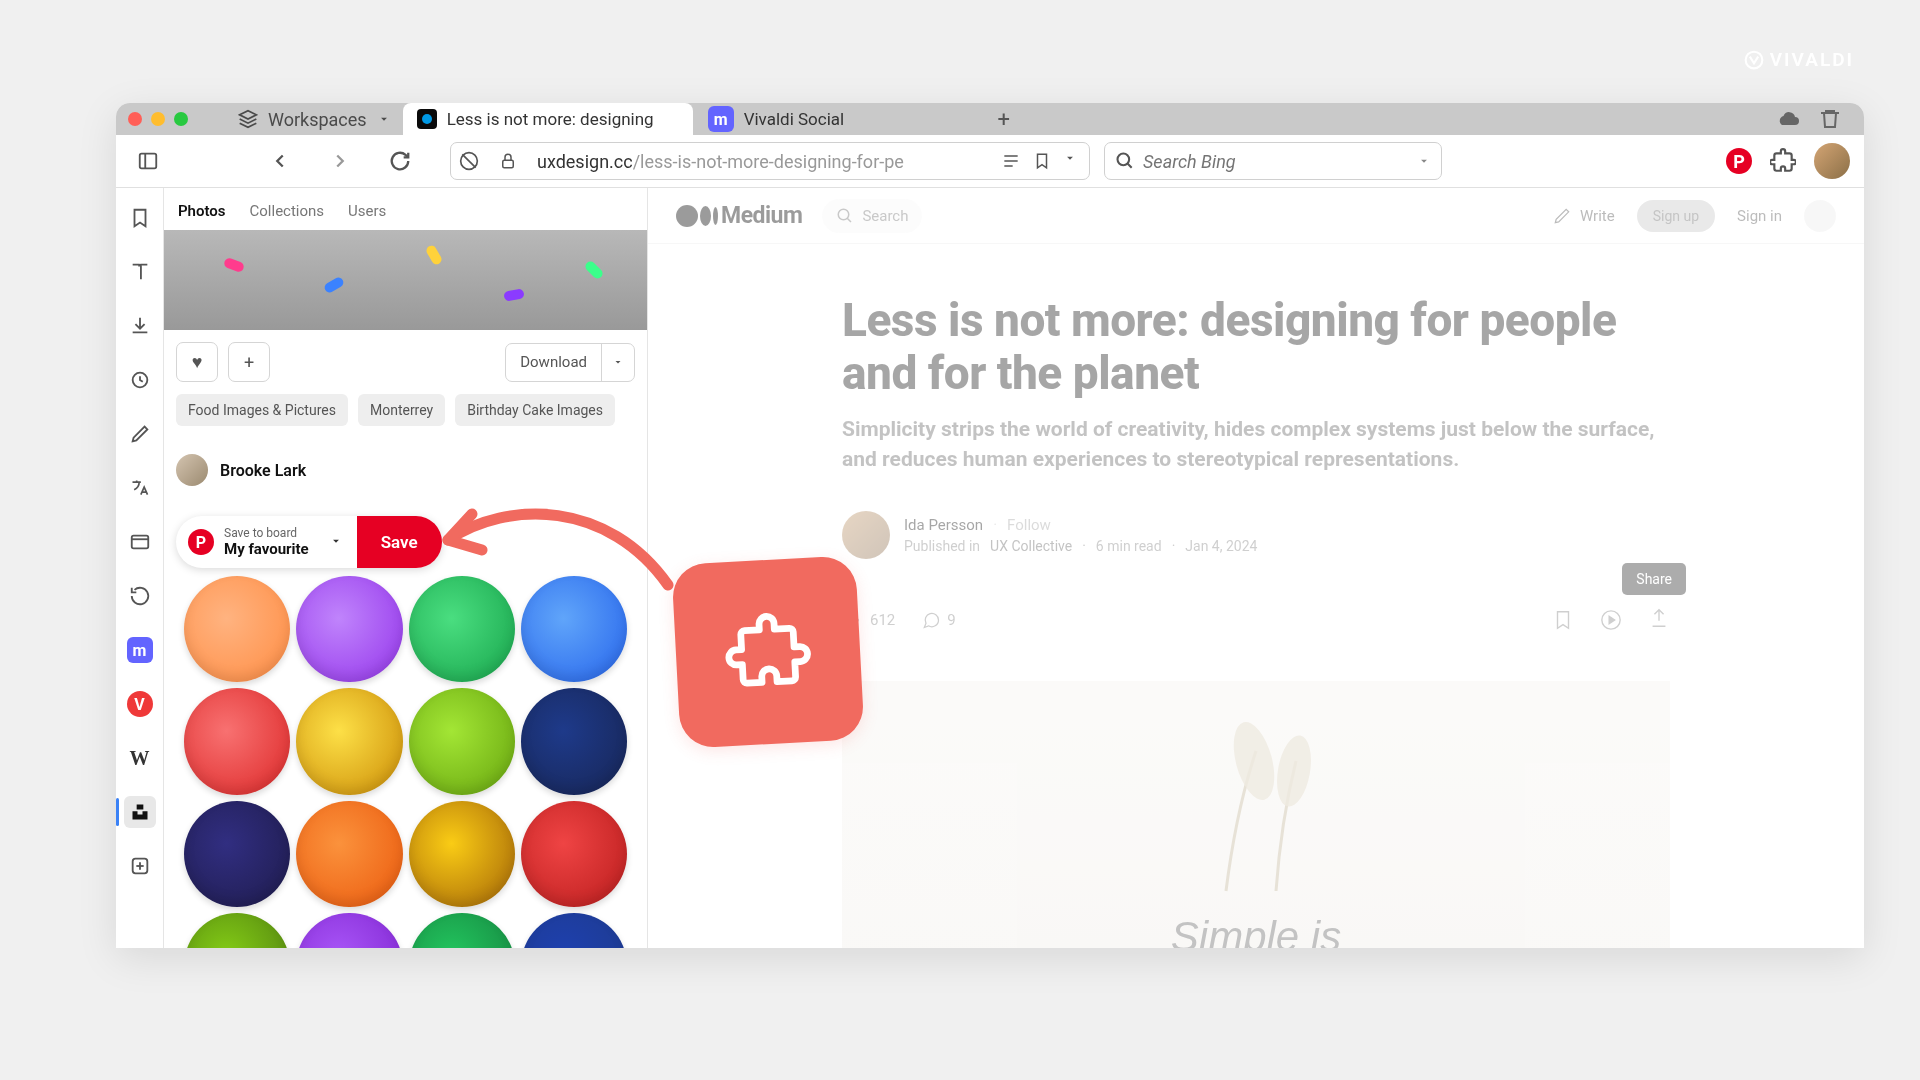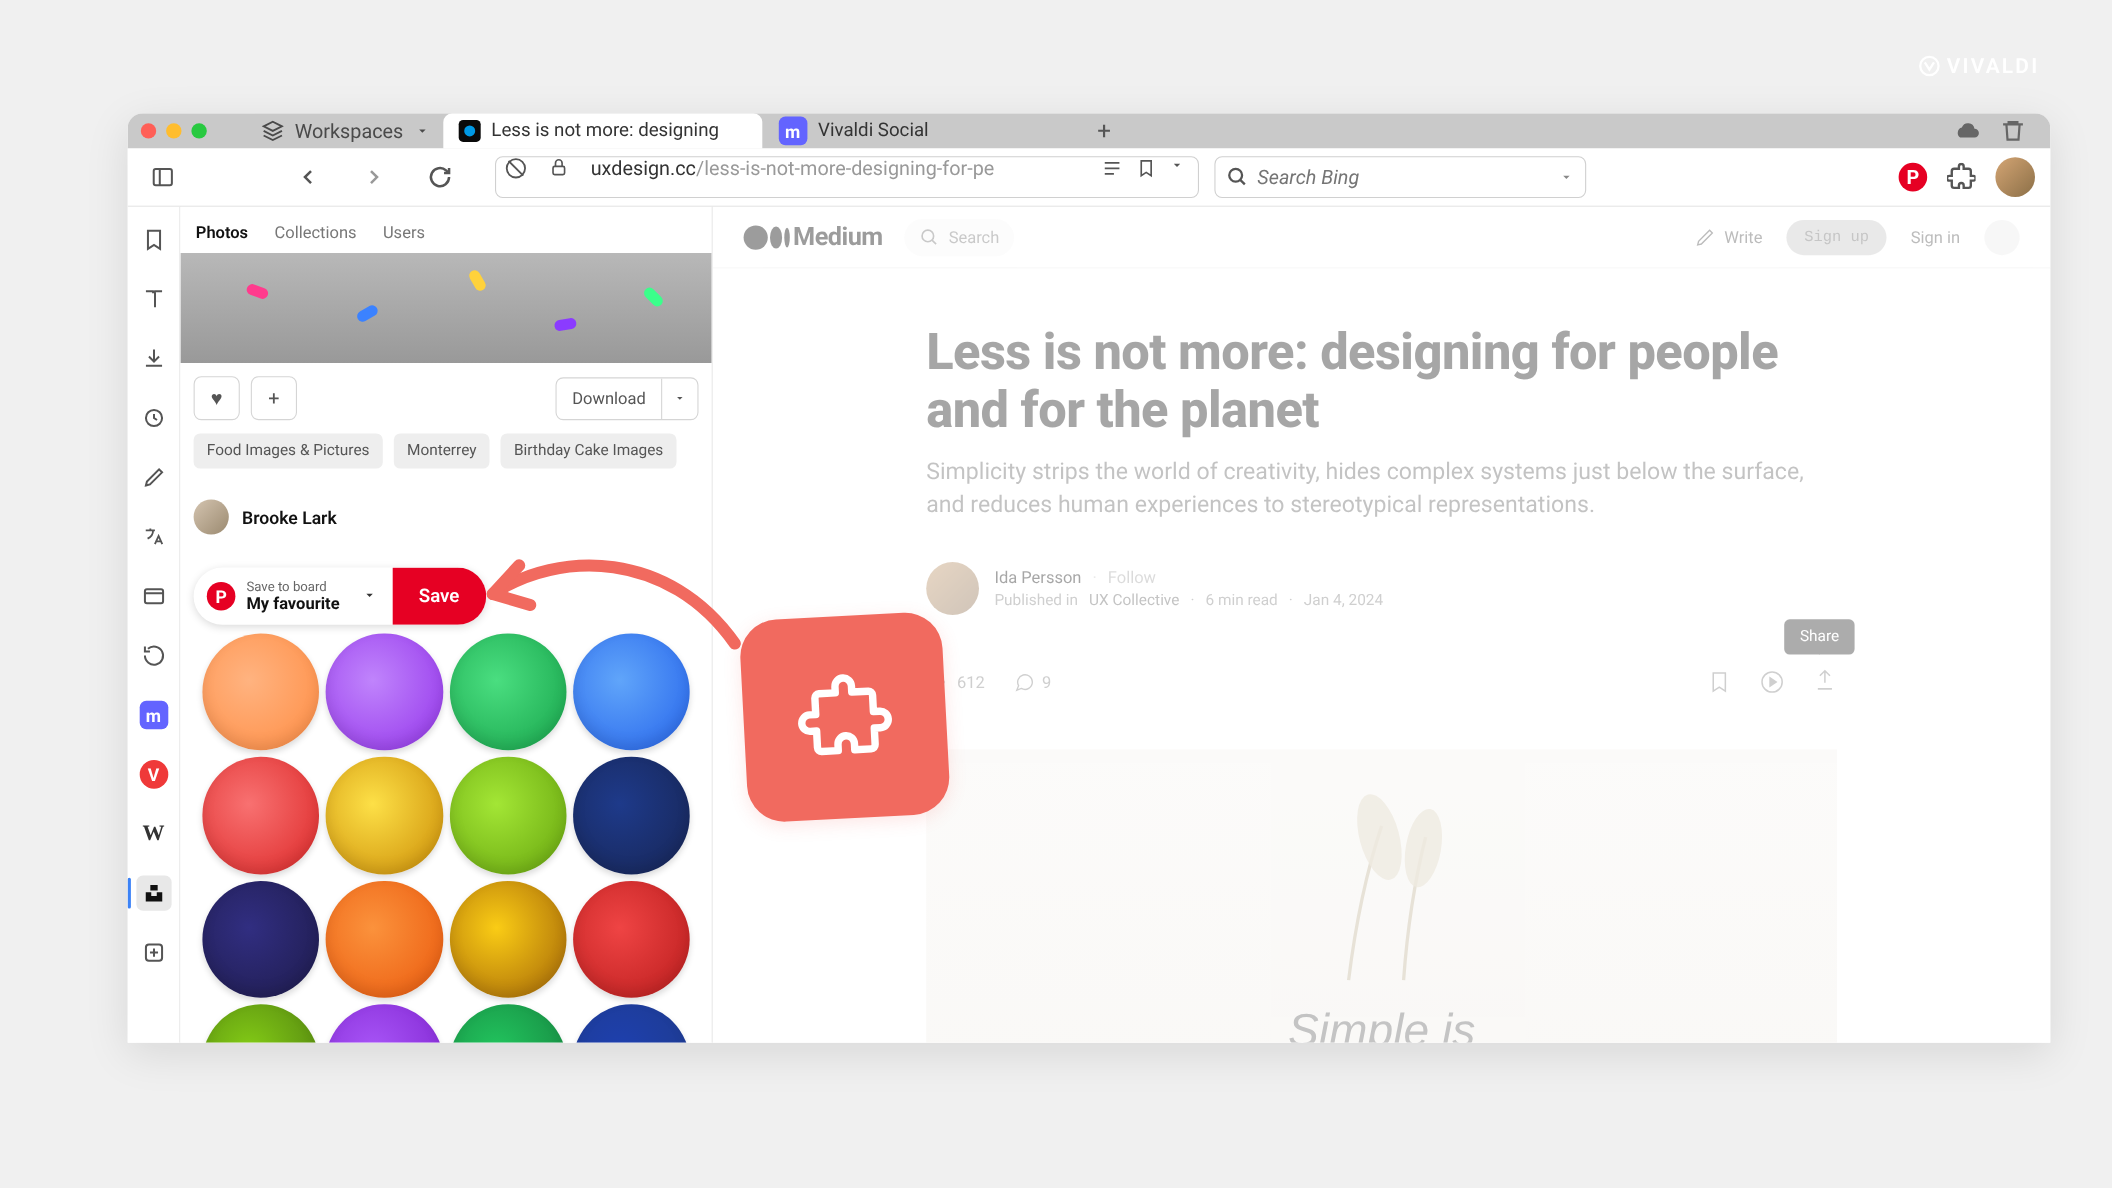--- a/index.html
+++ b/index.html
@@ -22,21 +22,21 @@
 .tab.active { background: #fff; border-radius: 8px 8px 0 0; }
 .tab:not(.active) { background: transparent; border-radius: 8px 8px 0 0; margin-left: 1px; }
 .tab-favicon { width: 20px; height: 20px; border-radius: 4px; flex-shrink: 0; }
 .new-tab-btn { width: 40px; height: 32px; display: flex; align-items: center; justify-content: center; color: #555; font-size: 22px; }
 .tab-bar-right { margin-left: auto; display: flex; gap: 18px; padding-right: 22px; color: #555; }
 
 
 .address-bar { height: 53px; background: #fff; border-bottom: 1px solid #e0e0e0; display: flex; align-items: center; padding: 0 14px; gap: 6px; }
 .panel-toggle-btn, .nav-btn, .reload-btn { width: 36px; height: 36px; display: flex; align-items: center; justify-content: center; color: #555; }
 .nav-group { display: flex; gap: 24px; margin-left: 90px; margin-right: 18px; }
-.url-field { flex: 0 0 auto; display: flex; align-items: flex-start; height: 38px; border: 1px solid #d0d0d0; border-radius: 7px; padding: 0 8px; gap: 20px; background: #fff; width: 640px; margin-left: 8px; }
+.url-field { flex: 0 0 auto; display: flex; align-items: center; height: 38px; border: 1px solid #d0d0d0; border-radius: 7px; padding: 0 8px; gap: 20px; background: #fff; width: 640px; margin-left: 8px; }
 .url-text { font-size: 18px; color: #333; flex: 1; white-space: nowrap; overflow: hidden; }
 .url-text .url-path { color: #999; }
 .url-actions { display: flex; gap: 12px; color: #555; padding: 0 4px; }
 .search-field { display: flex; align-items: center; height: 38px; border: 1px solid #d0d0d0; border-radius: 7px; padding: 0 10px; gap: 8px; width: 338px; margin-left: 8px; }
 .search-field input { border: none; outline: none; font-size: 18px; color: #666; flex: 1; background: transparent; font-style: italic; }
 .addr-right { margin-left: auto; display: flex; gap: 18px; align-items: center; }
 .pinterest-icon { width: 26px; height: 26px; border-radius: 50%; background: #e60023; display: flex; align-items: center; justify-content: center; color: #fff; font-weight: bold; font-size: 18px; }
 .avatar { width: 36px; height: 36px; border-radius: 50%; background: linear-gradient(135deg, #d4a574, #8b6f47); }
 
 
@@ -84,26 +84,26 @@
 
 .content-area { flex: 1; background: #fff; position: relative; overflow: hidden; }
 .medium-header { height: 56px; border-bottom: 1px solid #eee; display: flex; align-items: center; padding: 0 28px; gap: 20px; opacity: 0.45; }
 .medium-logo { display: flex; align-items: center; gap: 3px; font-size: 23px; font-weight: 700; color: #242424; letter-spacing: -0.5px; }
 .medium-logo-circles { display: flex; align-items: center; gap: 2px; }
 .mc1 { width: 22px; height: 22px; border-radius: 50%; background: #242424; }
 .mc2 { width: 11px; height: 20px; border-radius: 50%; background: #242424; }
 .mc3 { width: 5px; height: 18px; border-radius: 50%; background: #242424; }
 .medium-search { display: flex; align-items: center; gap: 8px; background: #f9f9f9; border-radius: 20px; padding: 8px 14px; color: #888; font-size: 15px; }
 .medium-header-right { margin-left: auto; display: flex; align-items: center; gap: 22px; color: #6b6b6b; font-size: 15px; }
-.signup-btn { background: #cfcfcf; color: #808080; padding: 8px 16px; border-radius: 20px; font-size: 14px; font-family: Liberation Mono, monospace; }
+.signup-btn { background: #cfcfcf; color: #808080; padding: 8px 16px; border-radius: 20px; font-size: 14px; }
 .medium-avatar { width: 32px; height: 32px; border-radius: 50%; background: #eee; }
 
 .article { padding: 50px 194px 0; opacity: 0.4; }
 .article-title { font-size: 46px; font-weight: 800; color: #242424; line-height: 1.15; letter-spacing: -0.5px; }
-.article-subtitle { font-size: 21px; color: #6b6b6b; margin-top: 14px; line-height: 1.45; }
+.article-subtitle { font-size: 21px; color: #6b6b6b; margin-top: 14px; line-height: 1.45; font-weight: bold; }
 .article-meta { display: flex; align-items: center; gap: 14px; margin-top: 36px; }
 .author-avatar { width: 48px; height: 48px; border-radius: 50%; background: linear-gradient(135deg,#c49a6c,#8c6f52); }
 .author-info { display: flex; flex-direction: column; gap: 4px; font-size: 15px; }
 .author-line1 { display: flex; gap: 10px; align-items: center; }
 .author-name { color: #242424; }
 .follow-link { color: #a8a8a8; }
 .author-line2 { color: #888; font-size: 14px; display: flex; gap: 10px; }
 .pub-name { color: #6b6b6b; }
 .article-bar { display: flex; align-items: center; gap: 26px; margin-top: 36px; padding: 12px 0; color: #888; font-size: 15px; position: relative; }
 .article-bar-right { margin-left: auto; display: flex; gap: 26px; align-items: center; position: relative; }

